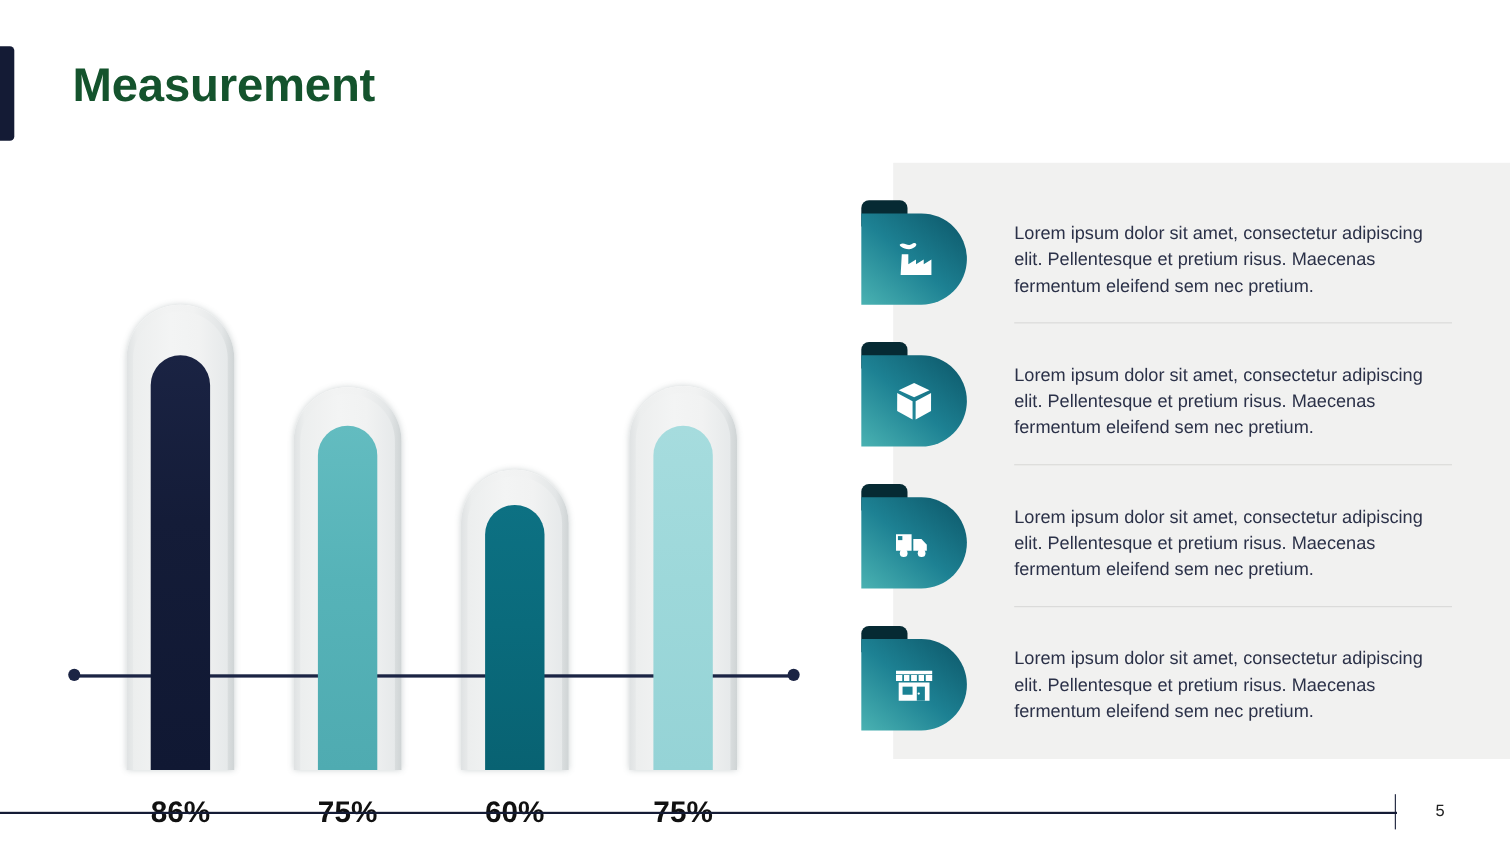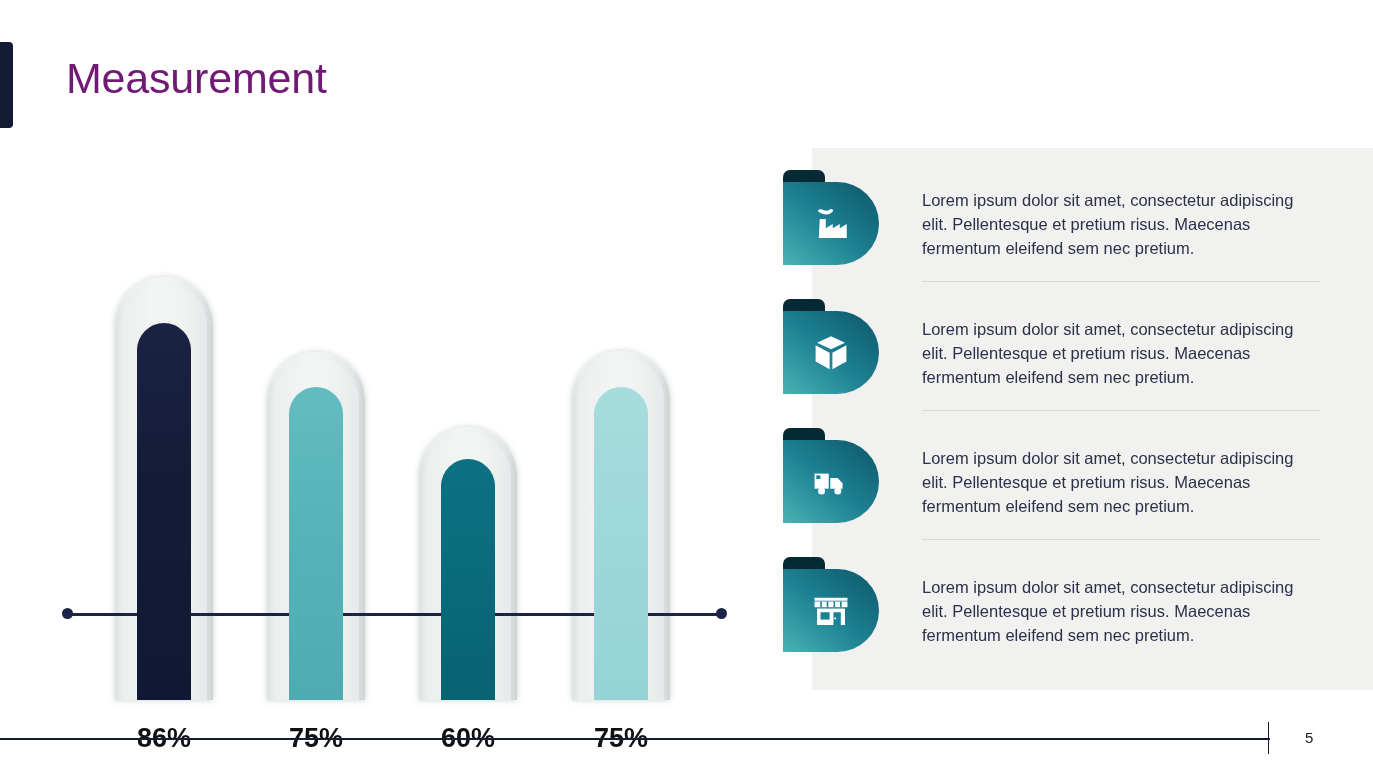--- a/index.html
+++ b/index.html
@@ -12,22 +12,22 @@
 
   
   .title-accent{
     position:absolute; left:-6px; top:42px;
     width:19px; height:86px;
     background:#141b35;
     border-radius:4px;
   }
   .page-title{
     position:absolute; left:66px; top:55px;
-    font-size:43px; font-weight:normal;
-    color:#701a75; letter-spacing:-0.2px;
+    font-size:43px; font-weight:bold;
+    color:#14532d; letter-spacing:-0.2px;
     line-height:1.1;
   }
 
   
   .chart{ position:absolute; left:0; top:0; width:760px; height:700px; }
 
   .bar-group{ position:absolute; bottom:0; }
 
   .tube{
     position:absolute; bottom:0; left:0;
@@ -60,21 +60,21 @@
   .axis-dot{ position:absolute; top:608px; width:11px; height:11px; border-radius:50%; background:#1b2444; }
   .axis-dot.left{ left:62px; }
   .axis-dot.right{ left:716px; }
 
   
   .panel{
     position:absolute; left:812px; top:148px;
     width:561px; height:542px;
     background:#f1f1f0;
   }
-  .list{ position:absolute; left:0; top:4px; width:100%; }
+  .list{ position:absolute; left:0; top:16px; width:100%; }
   .list-item{ position:relative; height:129px; }
   .list-item .divider{
     position:absolute; top:0; left:110px; right:53px;
     height:1px; background:#d9d9d8;
   }
   .list-item:first-child .divider{ display:none; }
 
   .badge-tab{
     position:absolute; left:-29px; top:18px;
     width:42px; height:24px;

